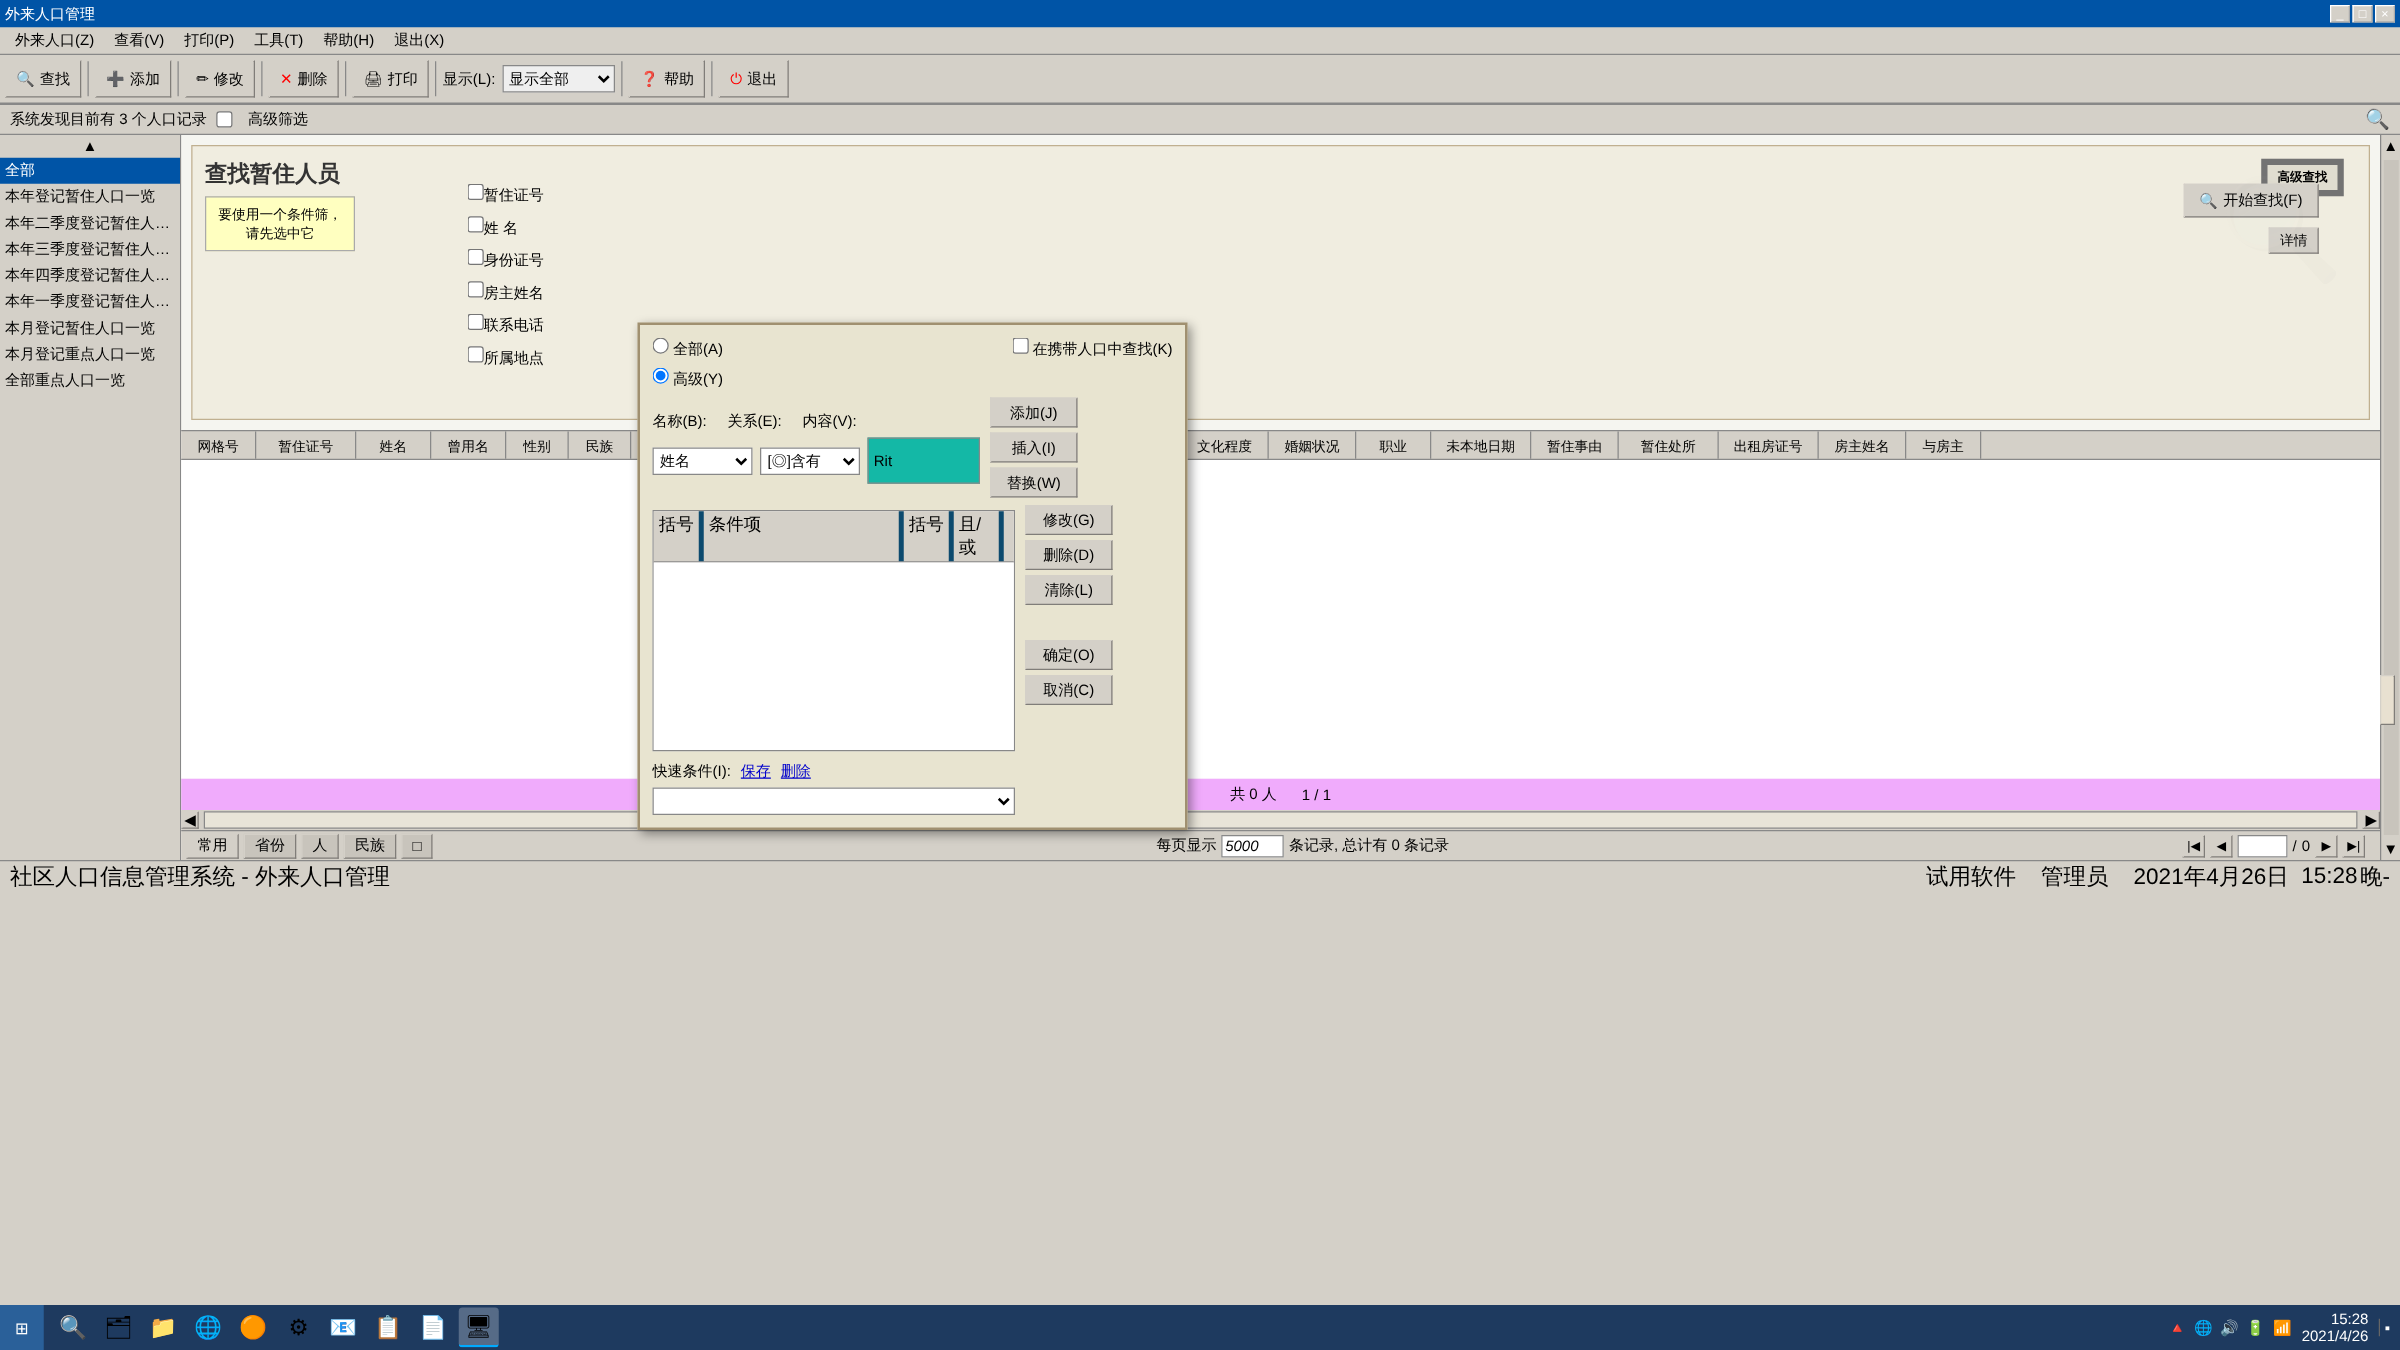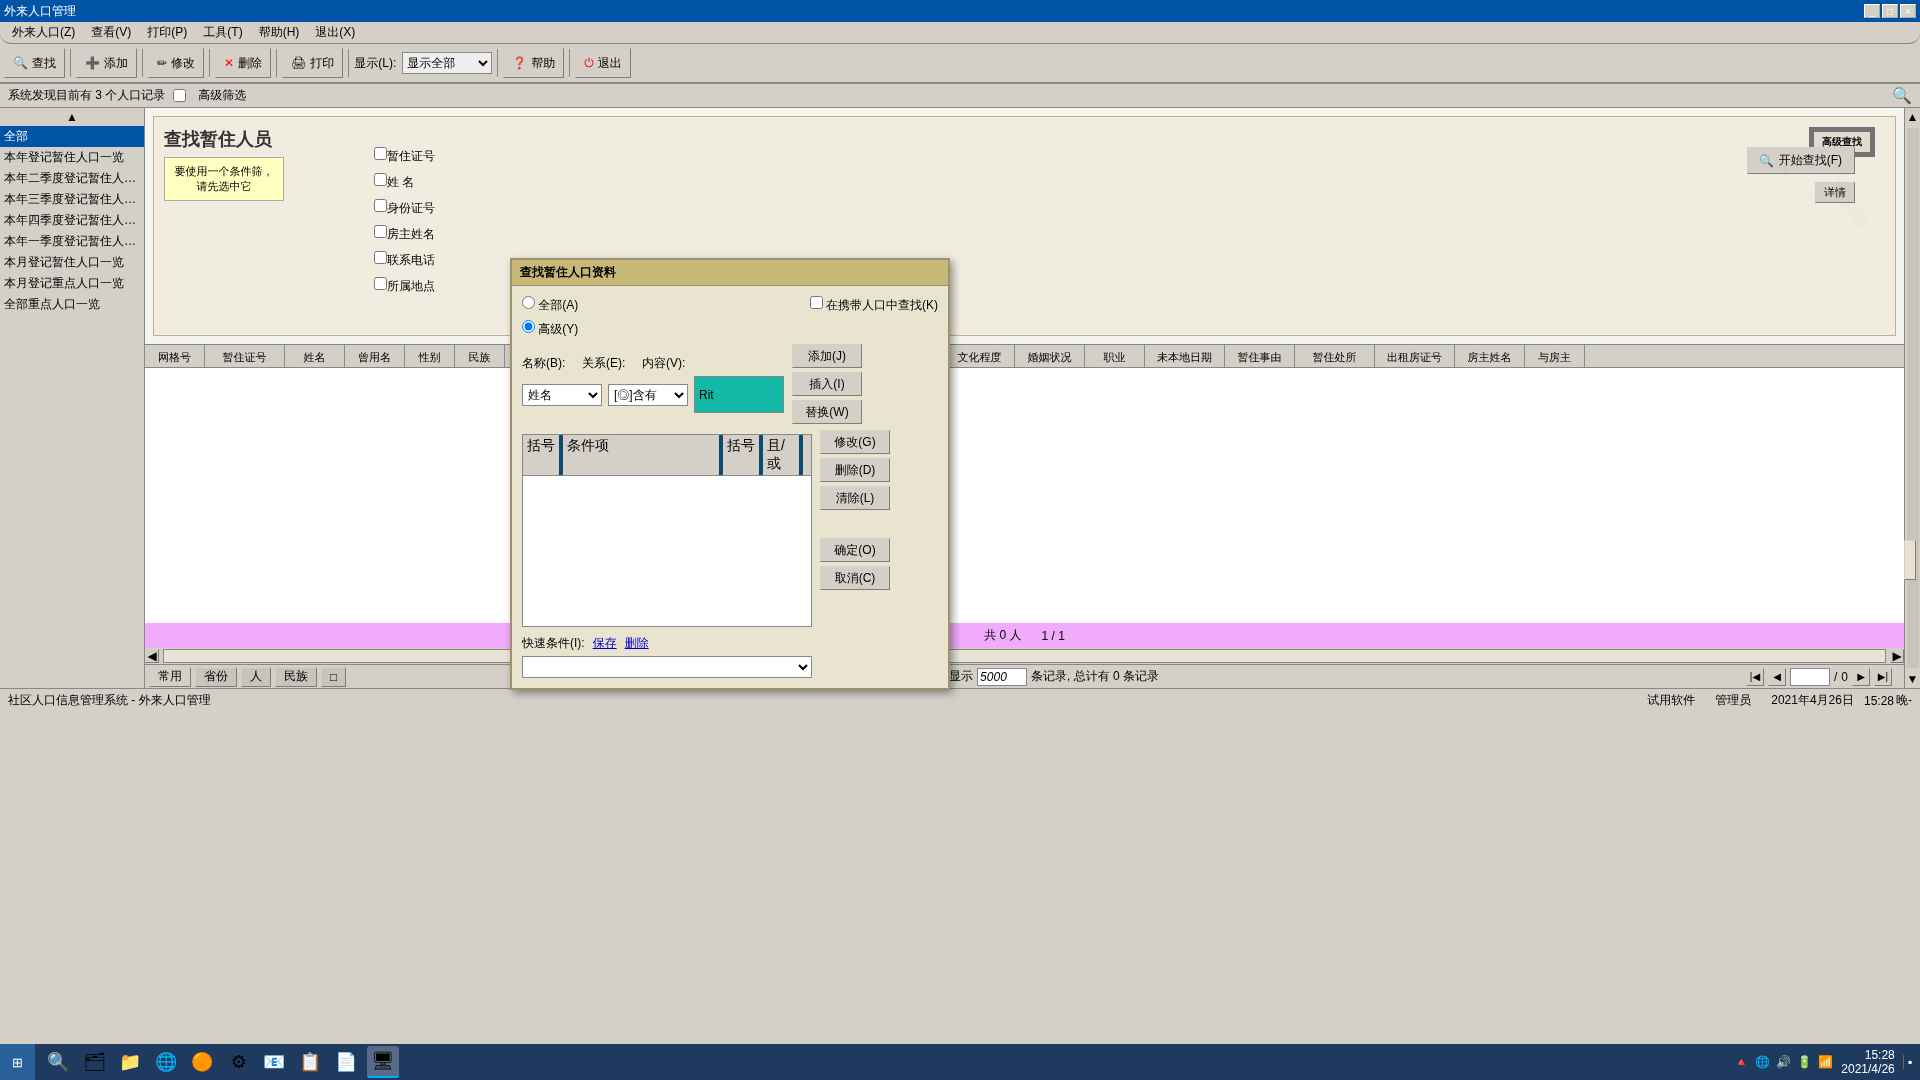--- a/index.html
+++ b/index.html
@@ -4,21 +4,21 @@
   <style>
     * { margin: 0; padding: 0; box-sizing: border-box; }
     body { font-family: 'SimSun', '宋体', sans-serif; font-size: 12px; background: #d4d0c8; width: 1920px; height: 1080px; overflow: hidden; }
 
     
     .title-bar { background: #0054a6; color: white; height: 22px; display: flex; align-items: center; padding: 0 4px; justify-content: space-between; }
     .title-bar-buttons { display: flex; gap: 2px; }
     .title-bar-btn { background: #d4d0c8; border: 1px outset #fff; width: 16px; height: 14px; font-size: 10px; display: flex; align-items: center; justify-content: center; cursor: pointer; }
 
     
-    .menu-bar { background: #d4d0c8; height: 22px; display: flex; align-items: center; padding: 0 4px; border-bottom: 1px solid #888; border-radius: 11px; }
+    .menu-bar { background: #d4d0c8; height: 22px; display: flex; align-items: center; padding: 0 4px; border-bottom: 1px solid #888; }
     .menu-item { padding: 2px 8px; font-size: 12px; cursor: pointer; }
 
     
     .toolbar { background: #d4d0c8; height: 40px; display: flex; align-items: center; padding: 2px 4px; border-bottom: 2px solid #888; gap: 2px; }
     .toolbar-btn { background: #d4d0c8; border: 1px outset #d4d0c8; padding: 3px 8px; font-size: 12px; cursor: pointer; display: flex; align-items: center; gap: 4px; height: 30px; }
     .toolbar-sep { width: 1px; height: 28px; background: #888; margin: 0 3px; }
 
     
     .info-bar { background: #d4d0c8; height: 24px; display: flex; align-items: center; padding: 0 8px; border-bottom: 1px solid #888; font-size: 12px; gap: 8px; }
     .info-checkbox { margin-right: 4px; }
@@ -56,21 +56,21 @@
     
     .page-controls { display: flex; align-items: center; gap: 4px; font-size: 12px; padding: 0 8px; }
     .page-input { width: 40px; border: 1px solid #888; padding: 1px 2px; font-size: 12px; }
     .page-nav-btn { background: #d4d0c8; border: 1px outset #d4d0c8; width: 18px; height: 18px; font-size: 10px; cursor: pointer; display: flex; align-items: center; justify-content: center; }
 
     
     .per-page { display: flex; align-items: center; gap: 4px; font-size: 12px; justify-content: space-between; }
     .per-page input { width: 50px; border: 1px solid #888; padding: 1px 2px; font-style: italic; }
 
     
-    .status-footer { background: #d4d0c8; height: 24px; display: flex; align-items: center; padding: 0 8px; border-top: 1px solid #888; font-size: 12px; }
+    .status-footer { background: #d4d0c8; height: 24px; display: flex; align-items: center; padding: 0 8px; border-top: 1px solid #888; font-size: 18px; }
 
     
     .taskbar { background: #1e3a5f; height: 36px; display: flex; align-items: center; position: fixed; bottom: 0; left: 0; right: 0; z-index: 100; }
     .taskbar-start { background: #2a6099; padding: 4px 12px; color: white; font-size: 13px; height: 36px; display: flex; align-items: center; gap: 6px; cursor: pointer; }
     .taskbar-apps { display: flex; align-items: center; gap: 4px; padding: 0 8px; }
     .taskbar-app { width: 32px; height: 32px; display: flex; align-items: center; justify-content: center; background: transparent; border-radius: 3px; cursor: pointer; font-size: 18px; }
     .taskbar-right { margin-left: auto; display: flex; align-items: center; gap: 8px; padding: 0 8px; color: white; font-size: 12px; }
     .taskbar-tray { display: flex; align-items: center; gap: 6px; }
 
     
@@ -297,26 +297,20 @@
   <div style="flex:1;"></div>
   <span style="margin-right:20px;">试用软件</span>
   <span style="margin-right:20px;">管理员</span>
   <span style="margin-right:10px;">2021年4月26日</span>
   <span>15:28</span>
   <span style="margin-left:2px;">晚-</span>
 </div>
 
 <div class="overlay">
   <div class="adv-search-dialog">
-    <div class="adv-search-title">
-      <span>查找暂住人口资料</span>
-      <div style="display:flex; gap:4px;">
-        
-      </div>
-    </div>
     <div class="adv-search-body">
 
       <div class="adv-row">
         <label>
           <input type="radio" name="searchType" style="">
           <span>全部(A)</span>
         </label>
         <div style="flex:1;"></div>
         <label>
           <input type="checkbox" style="">

